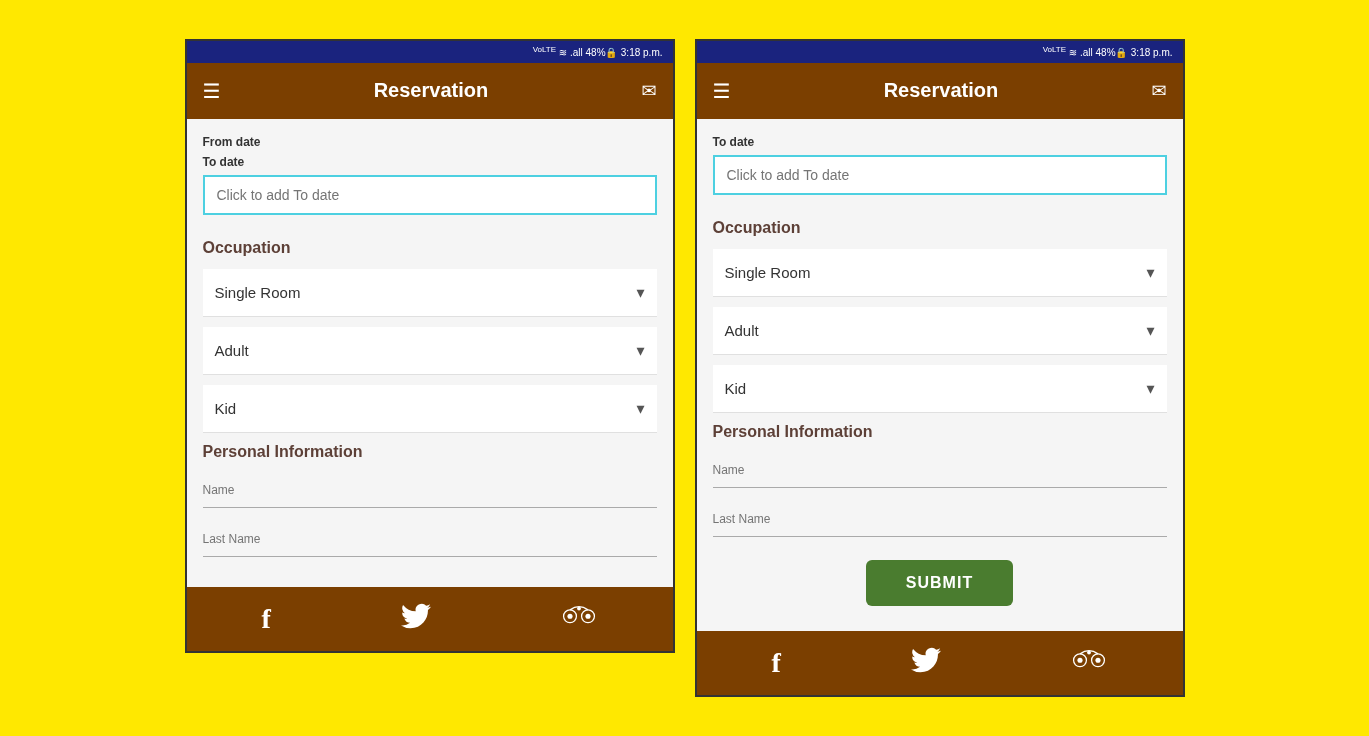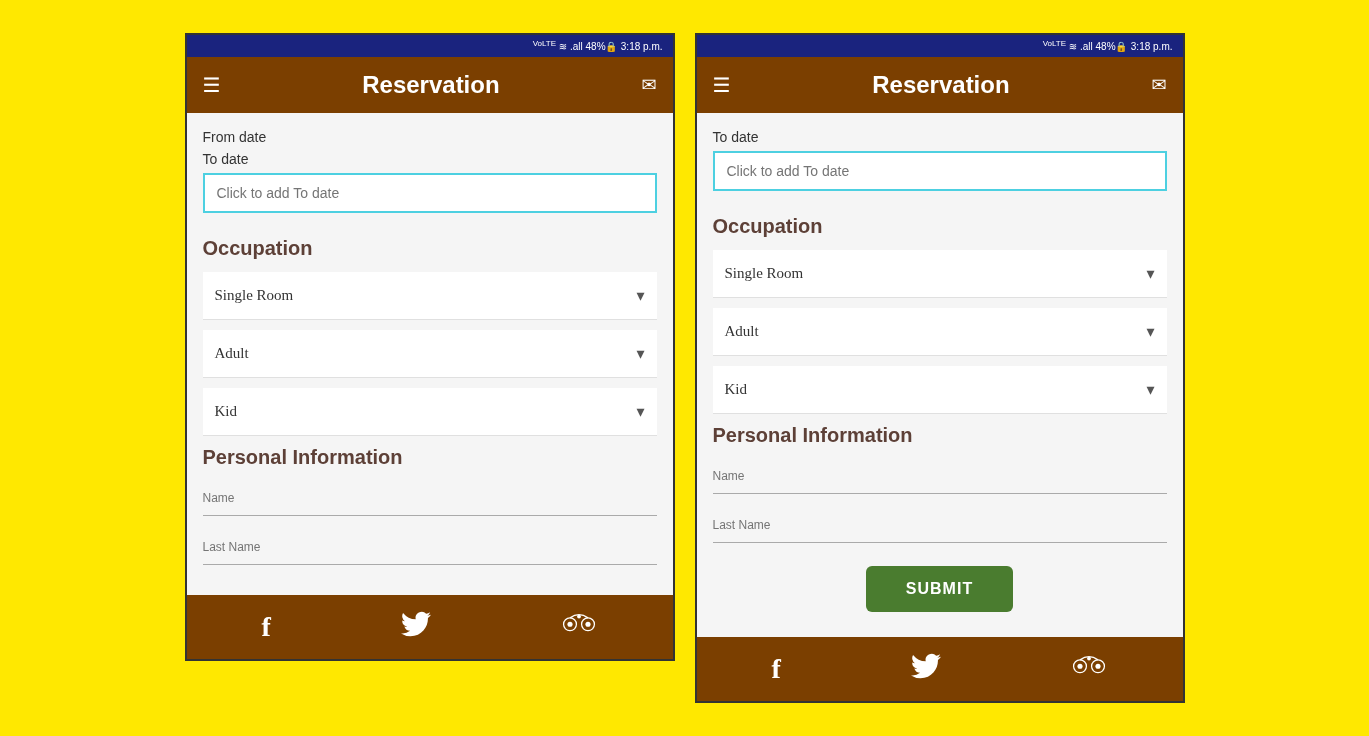--- a/index.html
+++ b/index.html
@@ -38,76 +38,75 @@
     .app-bar {
       background: #7B3F00;
       color: white;
       display: flex;
       align-items: center;
       justify-content: space-between;
       padding: 12px 16px;
       height: 56px;
     }
     .app-bar-title {
-      font-size: 24px;
+      font-size: 20px;
       font-weight: bold;
       color: white;
     }
     .hamburger-icon {
       font-size: 20px;
       cursor: pointer;
       color: white;
     }
     .mail-icon {
       font-size: 18px;
       cursor: pointer;
       color: white;
     }
     .content {
       flex: 1;
       background: #f5f5f5;
       padding: 16px;
       overflow-y: auto;
     }
     .section-label {
-      font-size: 14px;
+      font-size: 12px;
       color: #333;
       margin-bottom: 6px;
-      font-weight: normal;
+      font-weight: bold;
     }
     .date-input {
       width: 100%;
       border: 2px solid #4dd0e1;
       background: white;
       padding: 10px 12px;
       font-size: 14px;
       color: #999;
       margin-bottom: 14px;
       outline: none;
       cursor: pointer;
     }
     .section-heading {
-      font-size: 20px;
+      font-size: 16px;
       font-weight: bold;
       color: #5D4037;
       margin: 10px 0 12px 0;
     }
     .dropdown-row {
       background: white;
       display: flex;
       align-items: center;
       justify-content: space-between;
       padding: 14px 12px;
       margin-bottom: 10px;
       border: none;
       border-bottom: 1px solid #e0e0e0;
       cursor: pointer;
       font-size: 15px;
       color: #333;
-      font-family: Liberation Serif, serif;
     }
     .dropdown-arrow {
       font-size: 16px;
       color: #555;
     }
     .info-input {
       width: 100%;
       border: none;
       border-bottom: 1px solid #aaa;
       padding: 10px 0;

